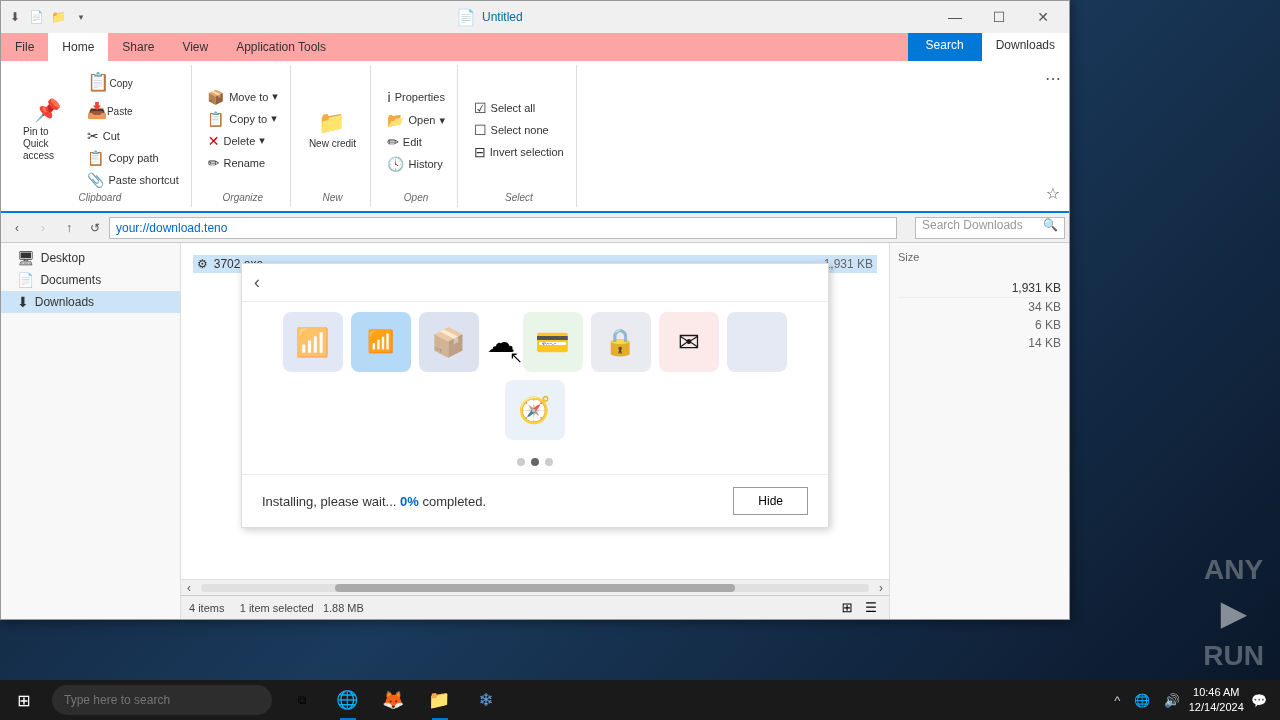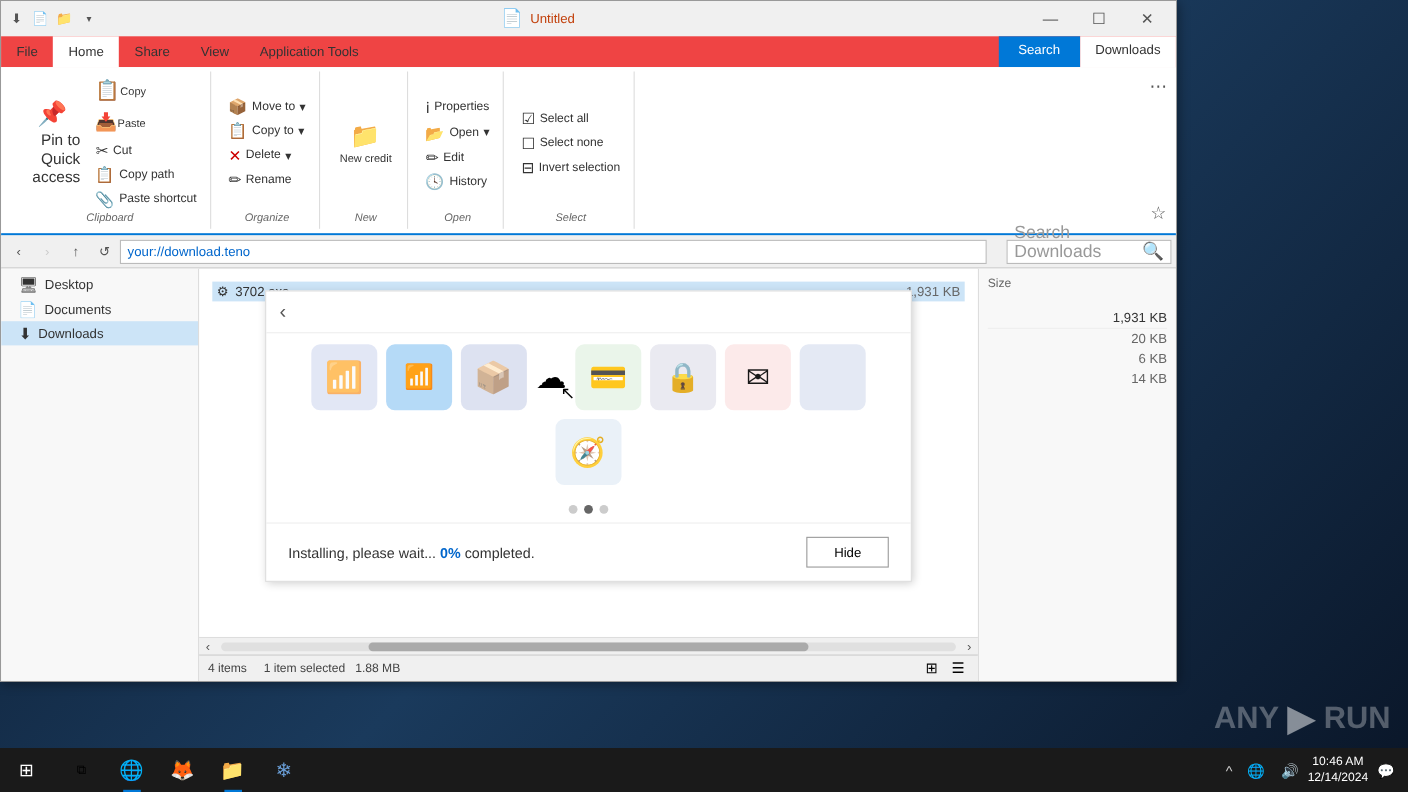--- a/index.html
+++ b/index.html
@@ -86,37 +86,37 @@
     .right-panel-label { font-size: 11px; color: #666; margin-bottom: 16px; }
     .right-panel-value { font-size: 12px; color: #333; text-align: right; }
 
     
     .hscroll { height: 16px; background: #f0f0f0; border-top: 1px solid #ddd; display: flex; align-items: center; }
     .scroll-track { flex: 1; height: 8px; background: #e0e0e0; margin: 0 4px; position: relative; border-radius: 4px; }
     .scroll-thumb { height: 8px; background: #aaa; border-radius: 4px; width: 60%; margin-left: 20%; }
     .scroll-arrow { width: 16px; height: 16px; display: flex; align-items: center; justify-content: center; color: #555; cursor: pointer; }
 
     
-    .watermark { position: absolute; bottom: 40px; right: 0; color: rgba(255,255,255,0.3); font-size: 28px; font-weight: bold; display: flex; align-items: center; gap: 8px; padding: 8px 16px; }
+    .watermark { position: absolute; bottom: 40px; right: 0; color: rgba(255,255,255,0.3); font-size: 28px; font-weight: bold; display: flex; align-items: center; gap: 8px; padding: 8px 16px; flex-direction: column; }
     .watermark-play { color: rgba(255,255,255,0.5); font-size: 32px; }
 
     .nav-toolbar { display: flex; align-items: center; height: 30px; padding: 0 4px; background: #f0f0f0; gap: 2px; border-bottom: 1px solid #ccc; }
     .nav-btn { width: 24px; height: 24px; background: none; border: none; cursor: pointer; display: flex; align-items: center; justify-content: center; color: #555; font-size: 12px; border-radius: 2px; }
     .address-bar { flex: 1; height: 22px; background: white; border: 1px solid #bbb; display: flex; align-items: center; padding: 0 6px; font-size: 12px; color: #0066cc; }
-    .search-bar { width: 150px; height: 22px; background: white; border: 1px solid #bbb; display: flex; align-items: flex-end; padding: 0 6px; font-size: 16px; color: #999; margin-left: 16px; }
+    .search-bar { width: 150px; height: 22px; background: white; border: 1px solid #bbb; display: flex; align-items: flex-start; padding: 0 6px; font-size: 12px; color: #999; margin-left: 16px; }
     .search-bar-icon { color: #555; margin-left: auto; }
 
     .titlebar2 { height: 32px; background: #f0f0f0; display: flex; align-items: center; padding: 0 4px; }
     .titlebar2-icon { font-size: 16px; margin-right: 6px; }
-    .titlebar2-title { font-size: 12px; color: #c2410c; flex: 1; }
+    .titlebar2-title { font-size: 12px; color: #0369a1; flex: 1; }
     .titlebar2-controls { display: flex; }
     .tc-btn { width: 44px; height: 32px; border: none; background: none; cursor: pointer; display: flex; align-items: center; justify-content: center; font-size: 14px; color: #555; }
 
     
-    .tab-area { display: flex; background: #ef4444; }
+    .tab-area { display: flex; background: #fca5a5; }
     .tab-manage { background: #0078d7; color: white; padding: 5px 18px; font-size: 12px; cursor: pointer; }
     .tab-downloads { padding: 5px 14px; font-size: 12px; color: #666; cursor: pointer; }
     .tab-downloads.active-tab { background: white; color: #333; }
   </style>
 </head>
 <body>
 
 <div class="desktop">
 
   <div class="window">
@@ -147,21 +147,21 @@
       <div class="tab-manage">Search</div>
       <div class="tab-downloads active-tab">Downloads</div>
     </div>
 
     <div class="ribbon">
 
       <div class="ribbon-group">
         <div class="ribbon-group-content">
           <button class="ribbon-btn">
             <span class="icon">📌</span>
-            <span style="font-size:14px; text-align:right; line-height:1.2; max-width:50px;">Pin to Quick access</span>
+            <span style="font-size:10px; text-align:left; line-height:1.2; max-width:50px;">Pin to Quick access</span>
           </button>
           <div class="ribbon-col">
             <button class="ribbon-btn" style="flex-direction:row; min-width:auto; padding:2px 4px;">
               <span class="icon" style="font-size:18px;">📋</span>
               <span>Copy</span>
             </button>
             <button class="ribbon-btn" style="flex-direction:row; min-width:auto; padding:2px 4px;">
               <span class="icon" style="font-size:16px;">📥</span>
               <span>Paste</span>
             </button>
@@ -375,37 +375,38 @@
           <div class="status-right">
             <button class="view-btn">⊞</button>
             <button class="view-btn">☰</button>
           </div>
         </div>
       </div>
 
       <div class="right-panel">
         <div class="right-panel-label">Size</div>
         <div class="right-panel-value" style="font-size:12px; text-align:right; padding:2px 0; border-bottom:1px solid #eee; color:#333;">1,931 KB</div>
-        <div style="text-align:right; padding:2px 0; color:#666; font-size:12px;">20 KB</div>
+        <div style="text-align:right; padding:2px 0; color:#666; font-size:12px;">34 KB</div>
         <div style="text-align:right; padding:2px 0; color:#666; font-size:12px;">6 KB</div>
         <div style="text-align:right; padding:2px 0; color:#666; font-size:12px;">14 KB</div>
       </div>
     </div>
   </div>
 
   <div class="watermark">
     <span>ANY</span>
     <span class="watermark-play">▶</span>
     <span>RUN</span>
   </div>
 
   <div class="taskbar">
     <div class="taskbar-start">
       <span>⊞</span>
     </div>
+    <input class="taskbar-search" placeholder="Type here to search" style="">
     <div class="taskbar-apps">
       <div class="taskbar-app">
           <span>⧉</span>
         </div>
       <div class="taskbar-app active">
           <span style="color:#3b82f6; font-size:18px;">🌐</span>
         </div>
       <div class="taskbar-app">
           <span style="font-size:18px;">🦊</span>
         </div>

